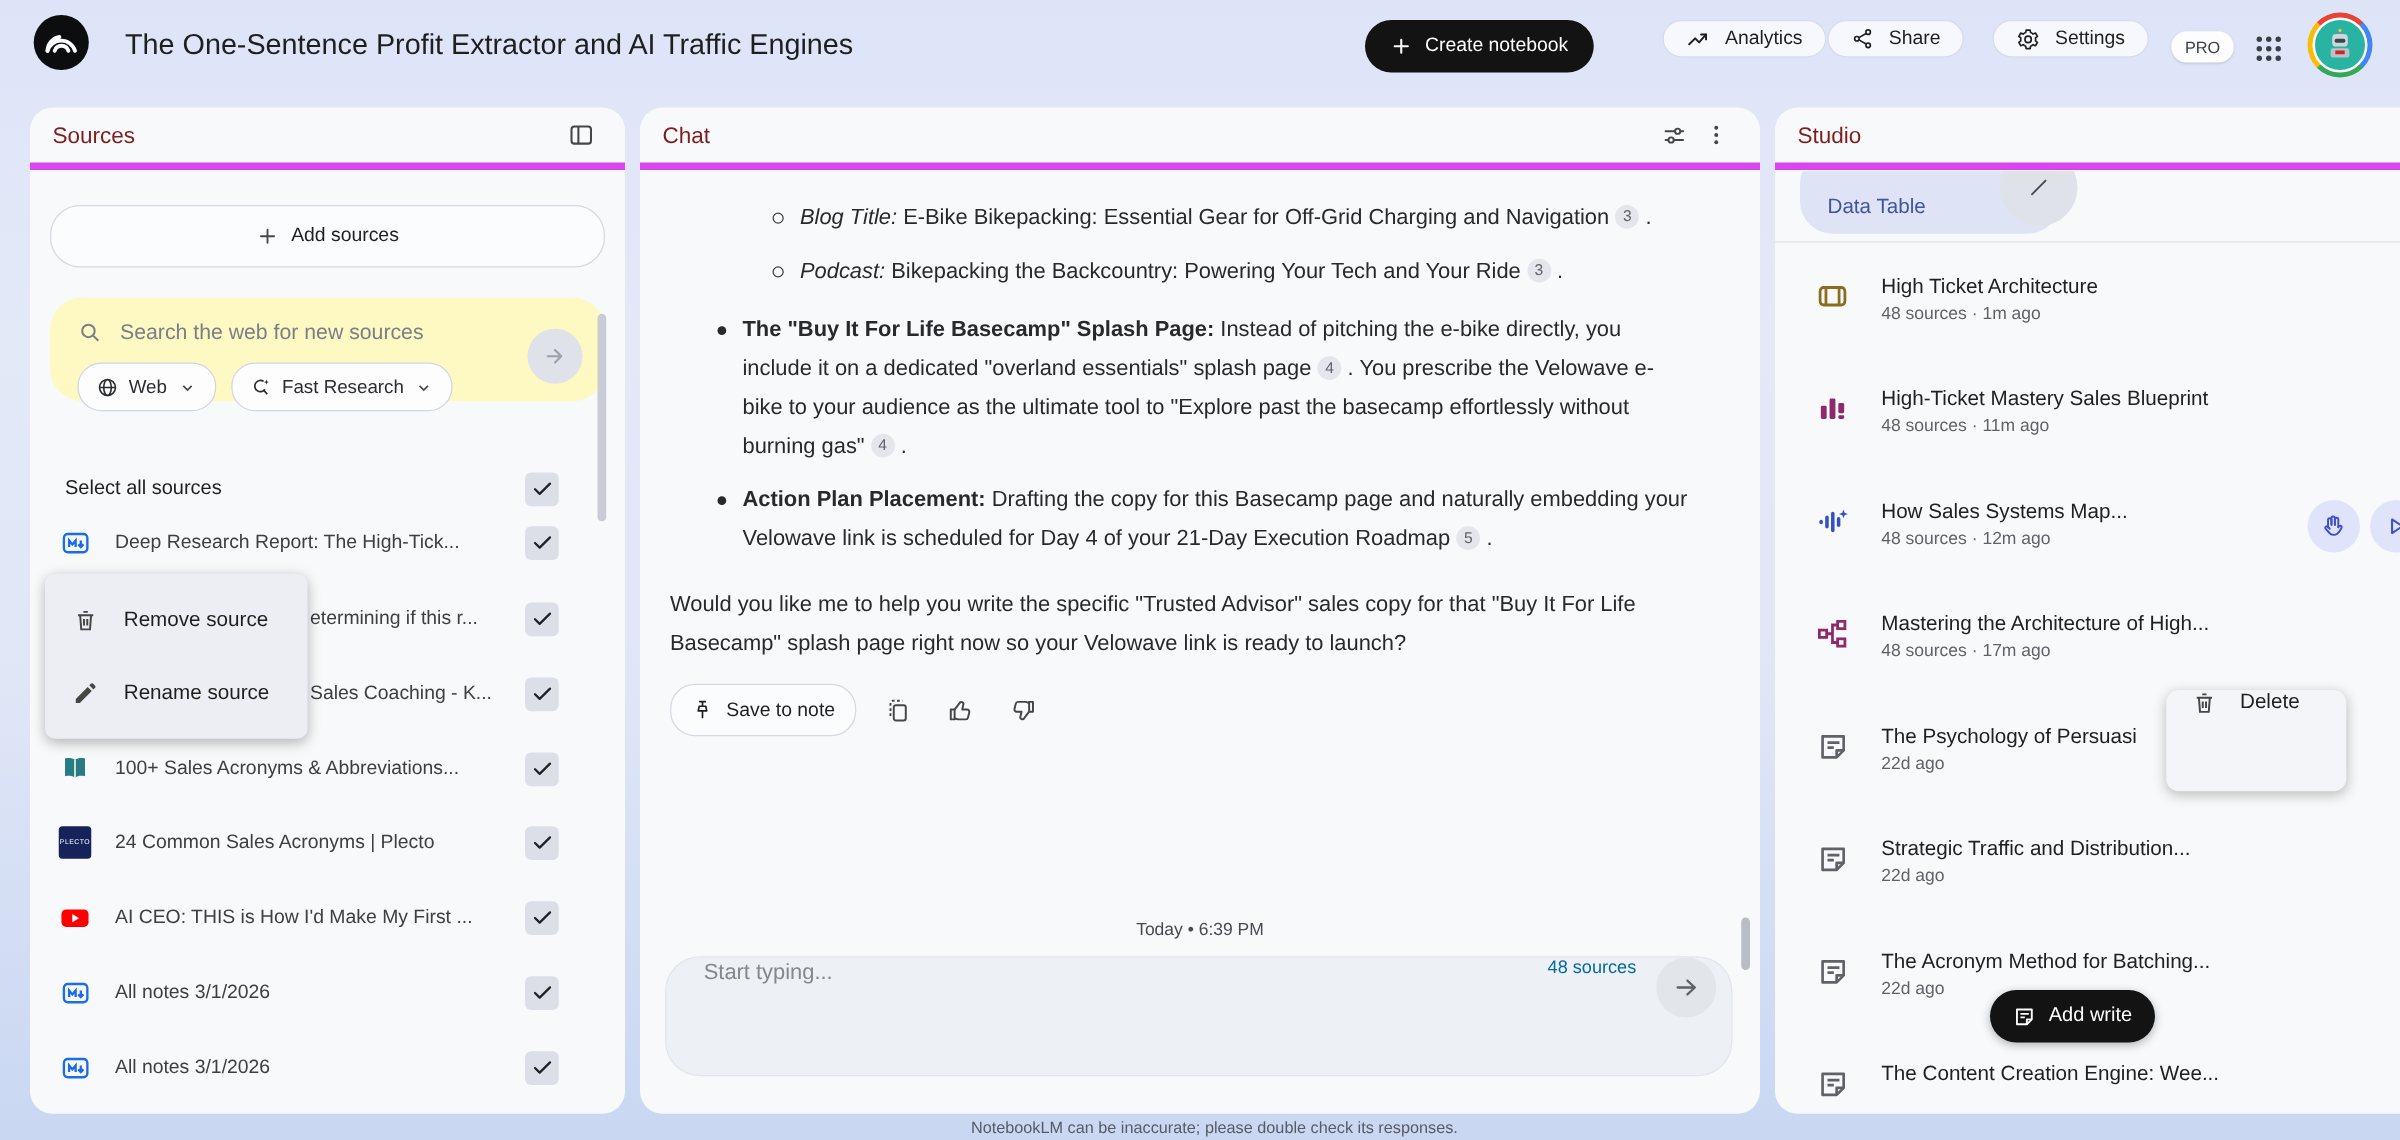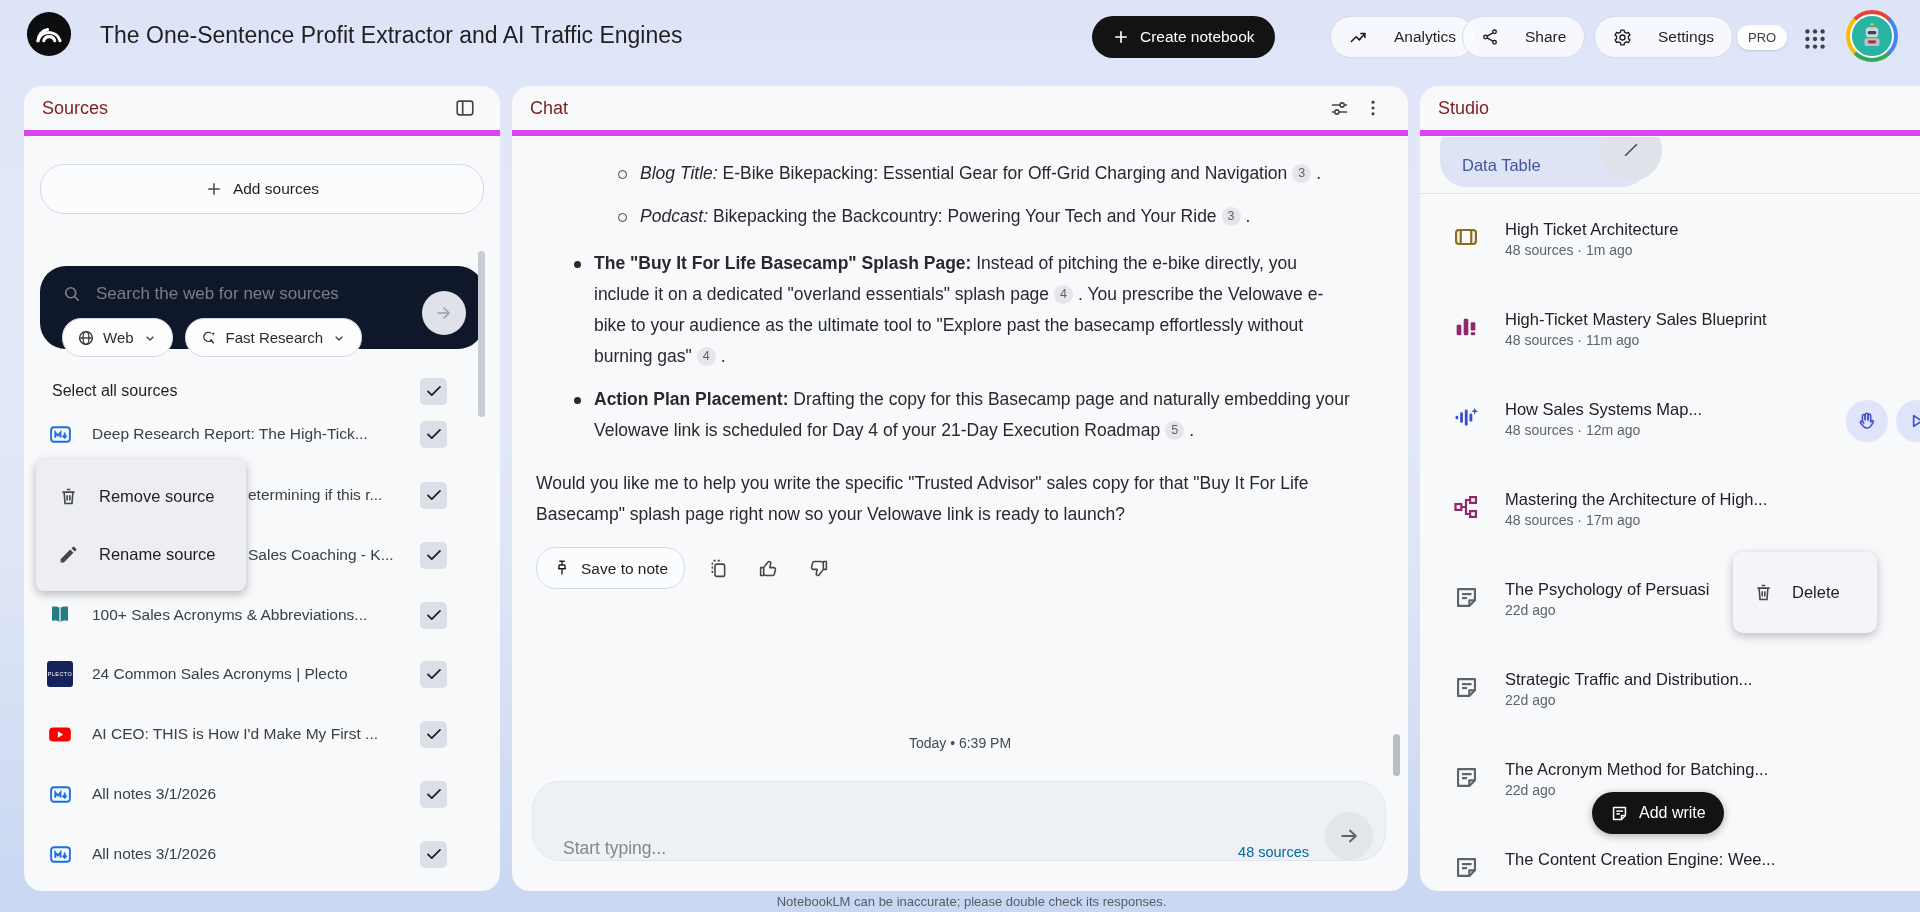--- a/index.html
+++ b/index.html
@@ -3,21 +3,21 @@
 <meta charset="utf-8">
 <style>
   html,body{margin:0;padding:0;}
   body{font-family:"Liberation Sans","DejaVu Sans",sans-serif;}
   .canvas{position:relative;width:1920px;height:912px;overflow:hidden;
     background:linear-gradient(180deg,#dee4f8 0%,#e4e9f8 30%,#dfe6f6 60%,#c9d7f2 100%);color:#202124;}
   
   .topbar{position:absolute;left:0;top:0;right:0;height:78px;}
   .logo{position:absolute;left:26px;top:11px;width:46px;height:46px;border-radius:50%;}
   .nb-title{position:absolute;left:100px;top:22px;font-size:23px;color:#1f1f1f;white-space:nowrap;}
-  .pill{position:absolute;top:16px;height:42px;border-radius:22px;display:flex;align-items:center;gap:26px;
+  .pill{position:absolute;top:16px;height:30px;border-radius:22px;display:flex;align-items:center;gap:12px;
     padding:0 18px;box-sizing:border-box;background:rgba(250,251,254,.85);border:1px solid #d7dcea;
     font-size:15.5px;color:#1f1f1f;cursor:pointer;}
   .pill svg{flex:0 0 auto;}
   .btn-create{position:absolute;left:1092px;top:16px;height:42px;border-radius:22px;background:#131314;color:#fff;
     display:flex;align-items:center;gap:10px;padding:0 20px;font-size:15.5px;cursor:pointer;}
   .pro{position:absolute;left:1737px;top:25px;background:#fdfdfe;border-radius:14px;padding:5px 11px;
     font-size:13px;color:#3c4043;box-shadow:0 1px 2px rgba(60,64,67,.18);}
   .appgrid{position:absolute;left:1799px;top:23px;width:32px;height:32px;display:flex;align-items:center;justify-content:center;cursor:pointer;}
   .avatar{position:absolute;left:1846px;top:10px;width:52px;height:52px;border-radius:50%;
     background:conic-gradient(#ea4335 0 12%,#4285f4 13% 37%,#34a853 38% 62%,#fbbc05 63% 87%,#ea4335 88% 100%);
@@ -28,21 +28,21 @@
   .panel-h{position:relative;height:50px;border-bottom:6px solid #d946ef;display:flex;align-items:center;
     padding:0 18px;box-sizing:border-box;font-size:18px;color:#7f1d1d;}
   .panel-h .sp{flex:1;}
   .p-src{left:24px;width:476px;}
   .p-chat{left:512px;width:896px;}
   .p-studio{left:1420px;width:568px;}
   .icon-btn{width:34px;height:34px;display:flex;align-items:center;justify-content:center;border-radius:50%;cursor:pointer;color:#444746;}
   
   .add-btn{position:absolute;left:16px;right:16px;top:78px;height:48px;border:1px solid #d5d9e2;border-radius:24px;
     background:#fbfcfe;display:flex;align-items:center;justify-content:center;gap:10px;font-size:15.5px;color:#1f1f1f;cursor:pointer;}
-  .searchbox{position:absolute;left:16px;right:16px;top:152px;height:83px;background:#0f172a;border-radius:26px;margin-top:28px;}
+  .searchbox{position:absolute;left:16px;right:16px;top:152px;height:83px;background:#fef9c3;border-radius:26px;}
   .search-row{display:flex;align-items:center;gap:14px;padding:18px 0 0 22px;color:#7a7f87;font-size:17px;}
   .chips-row{display:flex;align-items:center;gap:12px;padding:14px 0 0 22px;}
   .chip{height:37px;border-radius:19px;border:1px solid #d2d6e0;background:#fdfdfe;display:flex;align-items:center;
     gap:8px;padding:0 14px;font-size:15px;color:#2a2c30;cursor:pointer;}
   .go-circle{position:absolute;right:18px;bottom:14px;width:44px;height:44px;border-radius:50%;background:#dfe2e8;
     display:flex;align-items:center;justify-content:center;cursor:pointer;}
   .selall{position:absolute;left:28px;right:16px;top:288px;height:34px;display:flex;align-items:center;font-size:16px;color:#1f1f1f;}
   .cb{width:27px;height:27px;border-radius:5px;background:#dcdfe7;display:flex;align-items:center;justify-content:center;cursor:pointer;flex:0 0 auto;}
   .src-row{position:absolute;left:0;right:0;height:44px;display:flex;align-items:center;padding:0 16px 0 22px;box-sizing:border-box;cursor:pointer;}
   .src-ico{width:28px;height:28px;margin-right:18px;display:flex;align-items:center;justify-content:center;flex:0 0 auto;}
@@ -60,22 +60,22 @@
   .sub .dot{position:absolute;left:2px;top:12px;width:7px;height:7px;border:1.8px solid #3c4043;border-radius:50%;}
   .main{margin-left:34px;padding-left:24px;width:758px;}
   .main .dot{position:absolute;left:4px;top:13px;width:7px;height:7px;background:#28292c;border-radius:50%;}
   .closing{width:806px;}
   .cite{display:inline-block;background:#e4e6eb;color:#5f6368;font-size:12.5px;line-height:19px;min-width:9px;
     text-align:center;padding:0 5px;border-radius:10px;margin:0 5px;vertical-align:2px;cursor:pointer;}
   .save-row{display:flex;align-items:center;gap:16px;margin-top:17px;}
   .save-pill{height:40px;border-radius:20px;border:1px solid #d5d9e2;background:#fbfcfe;display:flex;align-items:center;
     gap:10px;padding:0 16px;font-size:15.5px;color:#1f1f1f;cursor:pointer;}
   .chat-ts{position:absolute;left:0;right:0;bottom:140px;text-align:center;font-size:14px;color:#474a4f;}
-  .chat-input{position:absolute;left:20px;right:22px;bottom:30px;height:80px;background:#edf0f4;border:1px solid #e2e5ea;
-    border-radius:28px;display:flex;align-items:flex-end;box-sizing:border-box;padding:0 12px 0 28px;}
+  .chat-input{position:absolute;left:20px;right:22px;bottom:30px;height:96px;background:#edf0f4;border:1px solid #e2e5ea;
+    border-radius:28px;display:flex;align-items:flex-start;box-sizing:border-box;padding:0 12px 0 28px;}
   .chat-input input{flex:1;border:none;background:transparent;outline:none;font-size:17.5px;color:#3c4043;font-family:inherit;}
   .chat-input input::placeholder{color:#83878e;}
   .src-count{font-size:14.5px;color:#0369a1;margin-right:16px;white-space:nowrap;}
   .send-circle{width:48px;height:48px;border-radius:50%;background:#e2e5ea;display:flex;align-items:center;justify-content:center;cursor:pointer;}
   
   .chip-zone{position:absolute;left:0;right:0;top:51px;height:58px;overflow:hidden;}
   .dt-chip{position:absolute;left:20px;top:-16px;width:208px;height:66px;background:#dee4f6;border-radius:26px;
     display:flex;align-items:flex-end;padding:0 0 12px 22px;box-sizing:border-box;font-size:16.5px;color:#41549e;cursor:pointer;}
   .dt-circle{position:absolute;left:180px;top:-18px;width:62px;height:62px;border-radius:50%;background:#e0e2e9;
     display:flex;align-items:center;justify-content:center;cursor:pointer;}
@@ -83,21 +83,21 @@
   .st-row{position:absolute;left:5px;right:0;height:64px;display:flex;align-items:flex-start;padding:0 14px 0 24px;box-sizing:border-box;cursor:pointer;}
   .st-ico{width:34px;height:34px;margin-right:22px;display:flex;align-items:center;justify-content:center;flex:0 0 auto;}
   .st-text{flex:1;min-width:0;}
   .st-title{font-size:16.5px;color:#202124;white-space:nowrap;overflow:hidden;}
   .st-meta{font-size:14px;color:#5f6368;margin-top:3px;}
   .kebab{width:30px;height:30px;display:flex;align-items:center;justify-content:center;cursor:pointer;margin-left:6px;}
   .act-circle{width:42px;height:42px;border-radius:50%;background:#e0e4fb;display:flex;align-items:center;justify-content:center;cursor:pointer;margin-left:8px;flex:0 0 auto;}
   .addnote{position:absolute;left:1592px;top:792px;height:42px;border-radius:22px;background:#131314;color:#fff;
     display:flex;align-items:center;gap:10px;padding:0 18px;font-size:16px;cursor:pointer;z-index:15;box-shadow:0 2px 8px rgba(0,0,0,.3);}
   .delete-menu{position:absolute;left:1733px;top:552px;width:144px;height:81px;background:#f4f5f8;border-radius:10px;
-    box-shadow:0 3px 10px rgba(0,0,0,.25);display:flex;align-items:center;gap:18px;padding:0 20px;box-sizing:border-box;
+    box-shadow:0 3px 10px rgba(0,0,0,.25);display:flex;gap:18px;padding:0 20px;box-sizing:border-box;
     font-size:16.5px;color:#1f1f1f;z-index:20;cursor:pointer;}
   .disclaimer{position:absolute;left:0;right:0;top:894px;text-align:center;font-size:13px;color:#575b63;padding-left:23px;}
 </style>
 </head>
 <body>
 
 <div class="canvas">
 
   <div class="topbar">
     <div class="logo">

